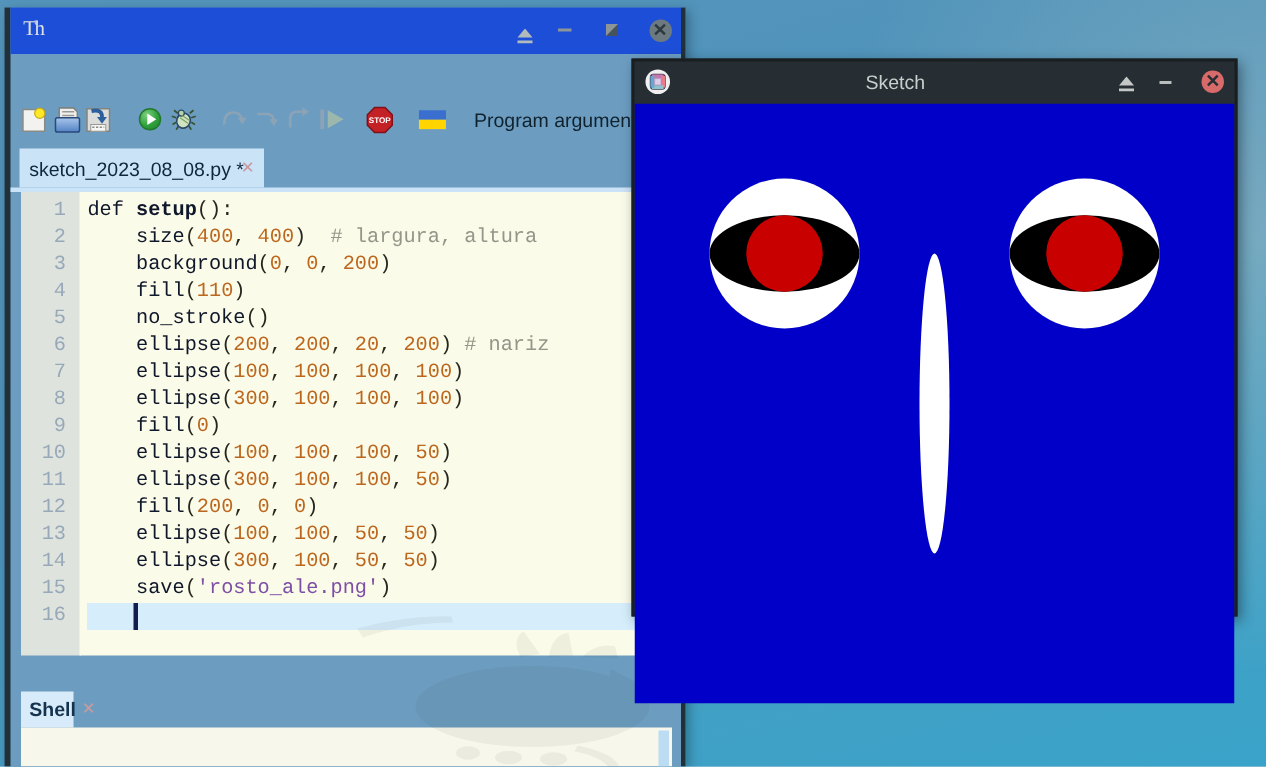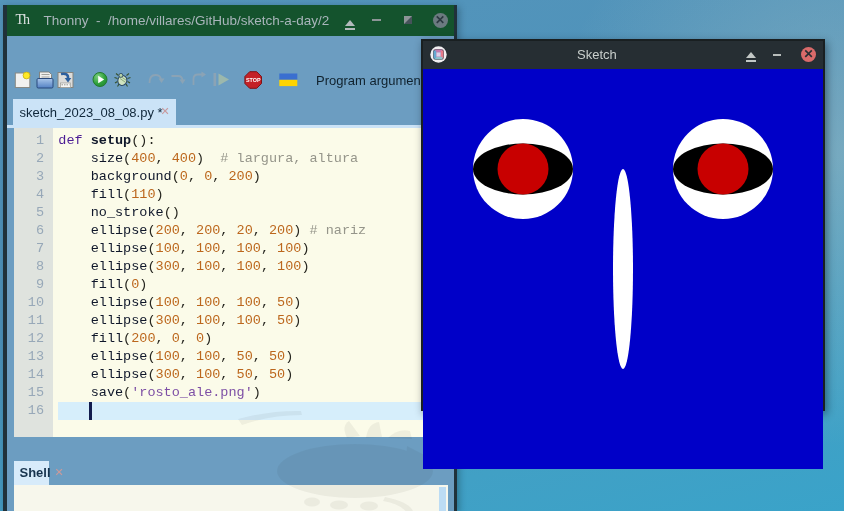--- a/index.html
+++ b/index.html
@@ -5,21 +5,21 @@
   html,body{margin:0;padding:0;}
   body{width:844px;height:511px;position:relative;overflow:hidden;
     font-family:"Liberation Sans",sans-serif;
     background:
       radial-gradient(circle at 100% 30%, rgba(190,205,198,.38) 0%, rgba(190,205,198,0) 32%),
       linear-gradient(165deg,#5595bb 0%,#4d92ba 45%,#41a0c5 82%,#3aa3c9 100%);}
   .abs{position:absolute;}
   
   #thonny{left:2.5px;top:5px;width:454.5px;height:506px;background:#6c9dc1;
     border-left:4.5px solid #20313a;box-sizing:border-box;box-shadow:2px 2px 7px rgba(10,25,35,0.35);}
-  #ttl{left:0;top:0;width:447px;height:31px;background:#14532d;}
+  #ttl{left:0;top:0;width:447px;height:31px;background:#1d4ed8;}
   #ttl .logo{left:9px;top:7px;color:#dde2e2;font-size:14px;font-weight:normal;font-family:"Liberation Serif",serif;letter-spacing:-1px;}
   #ttl .txt{left:37px;top:7.5px;color:#a9b5bb;font-size:13.5px;white-space:nowrap;}
   #ttl .ej{left:337px;top:11px;}
   #ttl .mn{left:365px;top:14px;width:9px;height:2px;background:#8d9597;}
   #ttl .rs{left:397px;top:11px;width:8px;height:8px;background:linear-gradient(135deg,#8d9597 49%,#46535a 51%);}
   #ttl .cl{left:426px;top:8px;width:15px;height:15px;border-radius:50%;background:#6c7a80;
      color:#2c3940;font-size:12px;font-weight:bold;text-align:center;line-height:15px;}
   
   #menu{left:0;top:31px;width:447px;height:26px;}
   #menu span{position:absolute;top:6px;font-size:13px;color:#121f29;}
@@ -31,21 +31,21 @@
   #tab .x{left:148px;top:6px;font-size:11px;color:#c9999c;}
   #understrip{left:0;top:120px;width:447px;height:2.5px;background:#cbe3f7;}
   
   #gutter{left:7px;top:122.5px;width:40px;height:309px;background:#dfe3de;}
   #codebg{left:46px;top:122.5px;width:401px;height:309px;background:#fbfbe9;}
   #hl{left:51.5px;top:397px;width:389.5px;height:18px;background:#d6eefb;}
   #caret{left:82.5px;top:397px;width:3px;height:18px;background:#121c4e;}
   pre{margin:0;font-family:"Liberation Mono",monospace;font-size:13.5px;line-height:18px;}
   #nums{left:7px;top:127px;width:30.5px;text-align:right;color:#97a8b8;}
   #code{left:51.8px;top:127px;color:#26261f;}
-  .k{color:#4c1d95;} .f{color:#0f172a;} .n{color:#bc671d;} .c{color:#95958a;} .s{color:#7d4fa5;text-align:center;}
+  .k{color:#0f172a;} .f{color:#0f172a;} .n{color:#bc671d;} .c{color:#95958a;} .s{color:#7d4fa5;text-align:center;}
   b.f{font-weight:bold;}
   
   #shtab{left:7px;top:456px;width:35px;height:24px;background:#d7ebfa;}
   #shtab .t{left:6px;top:4px;font-size:13px;font-weight:bold;color:#16334d;}
   #shtab .x{left:41px;top:5px;font-size:11px;color:#cc9a9a;}
   #shpanel{left:7px;top:480px;width:434px;height:26px;background:#f7f7ec;}
   #shscroll{left:432px;top:482px;width:7px;height:24px;background:#bcdcf4;}
   
   #sketch{left:421px;top:39px;width:404px;height:372px;background:#262e33;
     border:2px solid #191f21;box-sizing:border-box;box-shadow:2px 3px 8px rgba(10,20,30,0.45);text-decoration:underline;}
@@ -54,21 +54,20 @@
   #sttl .ej{left:322px;top:7px;}
   #sttl .mn{left:350px;top:13px;width:8px;height:2px;background:#b8bdbb;}
   #sttl .cl{left:378px;top:6px;width:15px;height:15px;border-radius:50%;background:#d96a6a;
      color:#262e33;font-size:12px;font-weight:bold;text-align:center;line-height:15px;}
 </style>
 </head>
 <body>
 <div class="abs" id="thonny">
   <div class="abs" id="ttl">
     <span class="abs logo">Th</span>
-    <span class="abs txt">Thonny&nbsp; -&nbsp; /home/villares/GitHub/sketch-a-day/2</span>
     <span class="abs ej"><svg width="12" height="10" viewBox="0 0 12 10">
           <path d="M6,0 L11,6 L1,6 Z" fill="#b3babc"></path>
           <rect x="1" y="8" width="10" height="2" fill="#b3babc"></rect>
         </svg></span>
     <span class="abs mn"></span>
     <span class="abs rs"></span>
     <span class="abs cl">✕</span>
   </div>
   <div class="abs" id="tbar">
   <svg width="447" height="40" viewBox="0 0 447 40">

